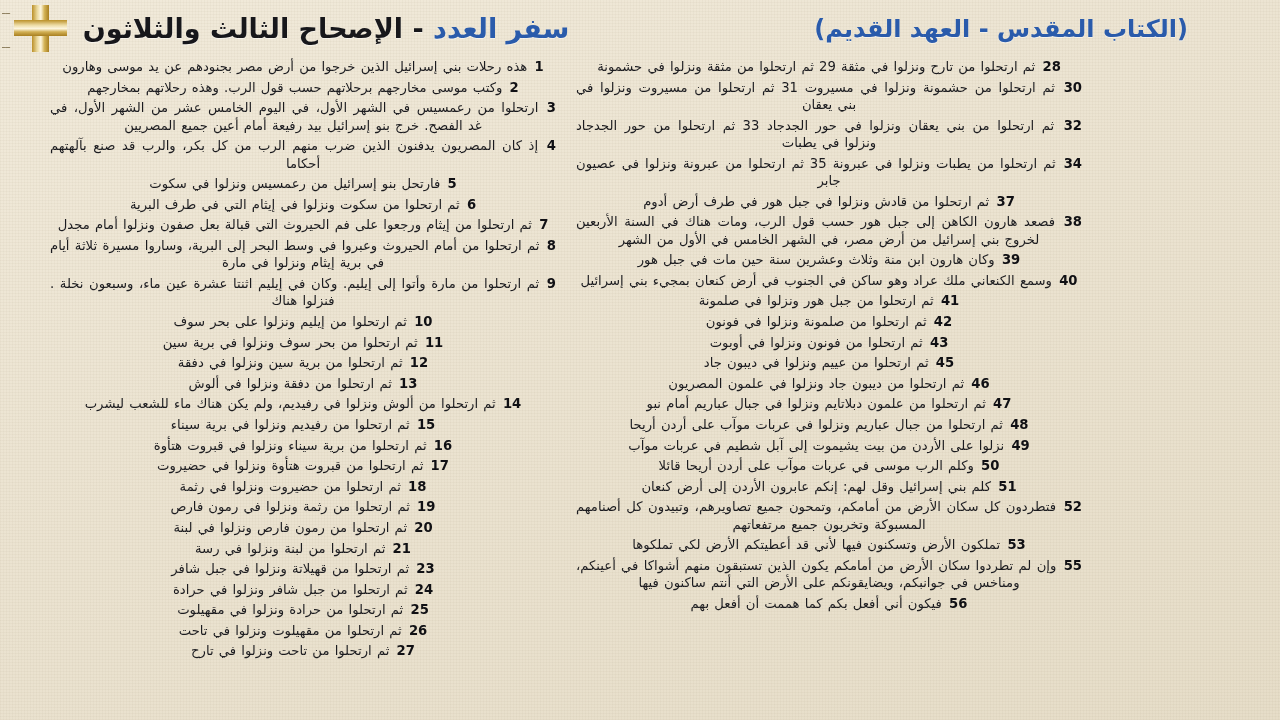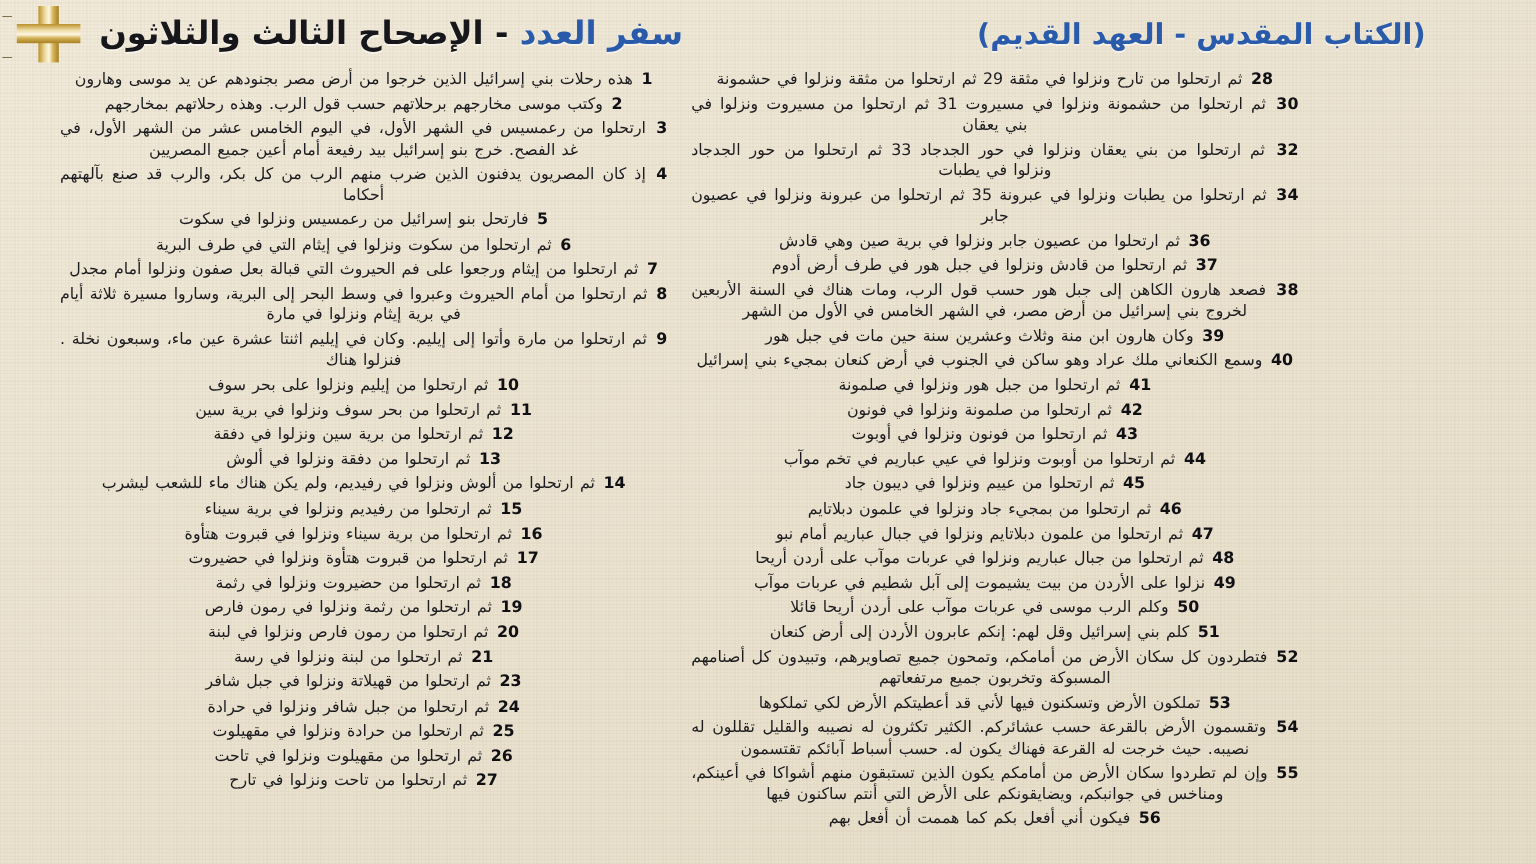--- a/index.html
+++ b/index.html
@@ -191,35 +191,32 @@
       <p class="verse"><span class="vnum">24</span><span> ثم ارتحلوا من جبل شافر ونزلوا في حرادة</span></p>
       <p class="verse"><span class="vnum">25</span><span> ثم ارتحلوا من حرادة ونزلوا في مقهيلوت</span></p>
       <p class="verse"><span class="vnum">26</span><span> ثم ارتحلوا من مقهيلوت ونزلوا في تاحت</span></p>
       <p class="verse"><span class="vnum">27</span><span> ثم ارتحلوا من تاحت ونزلوا في تارح</span></p>
     </div>
   <div class="col col-left" id="col-left">
       <p class="verse"><span class="vnum">28</span><span> ثم ارتحلوا من تارح ونزلوا في مثقة 29 ثم ارتحلوا من مثقة ونزلوا في حشمونة</span></p>
       <p class="verse"><span class="vnum">30</span><span> ثم ارتحلوا من حشمونة ونزلوا في مسيروت 31 ثم ارتحلوا من مسيروت ونزلوا في بني يعقان</span></p>
       <p class="verse"><span class="vnum">32</span><span> ثم ارتحلوا من بني يعقان ونزلوا في حور الجدجاد 33 ثم ارتحلوا من حور الجدجاد ونزلوا في يطبات</span></p>
       <p class="verse"><span class="vnum">34</span><span> ثم ارتحلوا من يطبات ونزلوا في عبرونة 35 ثم ارتحلوا من عبرونة ونزلوا في عصيون جابر</span></p>
-      <p class="verse"><span class="vnum">36</span><span> ثم ارتحلوا من عصيون جابر ونزلوا في برية صين وهي قادش</span></p>
       <p class="verse"><span class="vnum">37</span><span> ثم ارتحلوا من قادش ونزلوا في جبل هور في طرف أرض أدوم</span></p>
       <p class="verse"><span class="vnum">38</span><span> فصعد هارون الكاهن إلى جبل هور حسب قول الرب، ومات هناك في السنة الأربعين لخروج بني إسرائيل من أرض مصر، في الشهر الخامس في الأول من الشهر</span></p>
       <p class="verse"><span class="vnum">39</span><span> وكان هارون ابن منة وثلاث وعشرين سنة حين مات في جبل هور</span></p>
       <p class="verse"><span class="vnum">40</span><span> وسمع الكنعاني ملك عراد وهو ساكن في الجنوب في أرض كنعان بمجيء بني إسرائيل</span></p>
       <p class="verse"><span class="vnum">41</span><span> ثم ارتحلوا من جبل هور ونزلوا في صلمونة</span></p>
       <p class="verse"><span class="vnum">42</span><span> ثم ارتحلوا من صلمونة ونزلوا في فونون</span></p>
       <p class="verse"><span class="vnum">43</span><span> ثم ارتحلوا من فونون ونزلوا في أوبوت</span></p>
-      <p class="verse"><span class="vnum">44</span><span> ثم ارتحلوا من أوبوت ونزلوا في عيي عباريم في تخم موآب</span></p>
       <p class="verse"><span class="vnum">45</span><span> ثم ارتحلوا من عييم ونزلوا في ديبون جاد</span></p>
-      <p class="verse"><span class="vnum">46</span><span> ثم ارتحلوا من بمجيء جاد ونزلوا في علمون دبلاتايم</span></p>
+      <p class="verse"><span class="vnum">46</span><span> ثم ارتحلوا من ديبون جاد ونزلوا في علمون المصريون</span></p>
       <p class="verse"><span class="vnum">47</span><span> ثم ارتحلوا من علمون دبلاتايم ونزلوا في جبال عباريم أمام نبو</span></p>
       <p class="verse"><span class="vnum">48</span><span> ثم ارتحلوا من جبال عباريم ونزلوا في عربات موآب على أردن أريحا</span></p>
       <p class="verse"><span class="vnum">49</span><span> نزلوا على الأردن من بيت يشيموت إلى آبل شطيم في عربات موآب</span></p>
       <p class="verse"><span class="vnum">50</span><span> وكلم الرب موسى في عربات موآب على أردن أريحا قائلا</span></p>
       <p class="verse"><span class="vnum">51</span><span> كلم بني إسرائيل وقل لهم: إنكم عابرون الأردن إلى أرض كنعان</span></p>
       <p class="verse"><span class="vnum">52</span><span> فتطردون كل سكان الأرض من أمامكم، وتمحون جميع تصاويرهم، وتبيدون كل أصنامهم المسبوكة وتخربون جميع مرتفعاتهم</span></p>
       <p class="verse"><span class="vnum">53</span><span> تملكون الأرض وتسكنون فيها لأني قد أعطيتكم الأرض لكي تملكوها</span></p>
-      <p class="verse"><span class="vnum">54</span><span> وتقسمون الأرض بالقرعة حسب عشائركم. الكثير تكثرون له نصيبه والقليل تقللون له نصيبه. حيث خرجت له القرعة فهناك يكون له. حسب أسباط آبائكم تقتسمون</span></p>
       <p class="verse"><span class="vnum">55</span><span> وإن لم تطردوا سكان الأرض من أمامكم يكون الذين تستبقون منهم أشواكا في أعينكم، ومناخس في جوانبكم، ويضايقونكم على الأرض التي أنتم ساكنون فيها</span></p>
       <p class="verse"><span class="vnum">56</span><span> فيكون أني أفعل بكم كما هممت أن أفعل بهم</span></p>
     </div>
 </div>
 
 </body></html>

